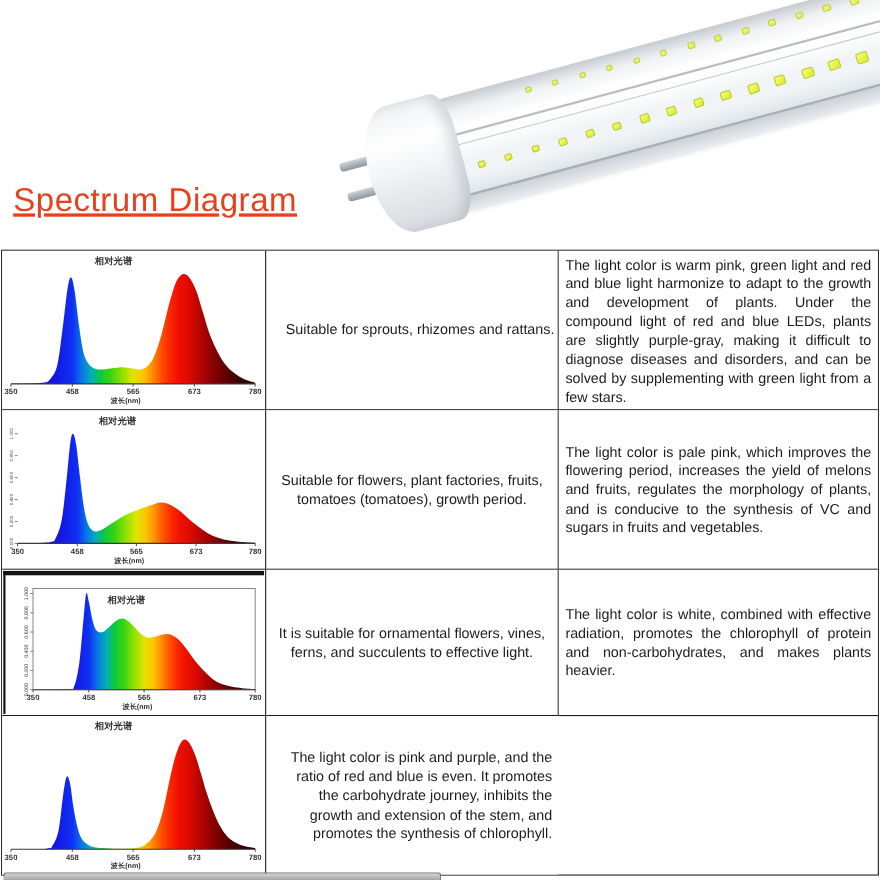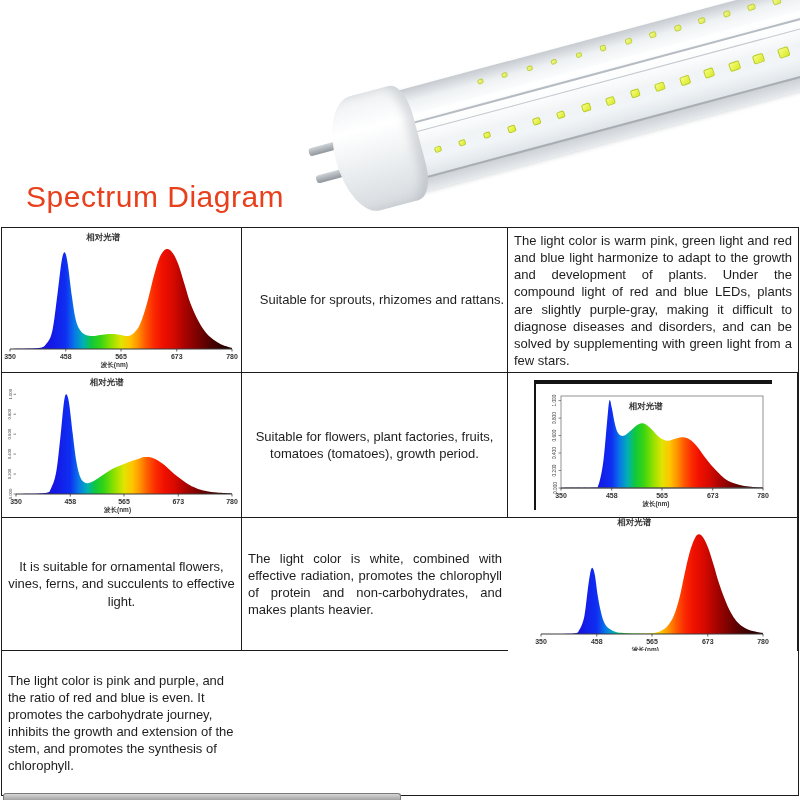--- a/index.html
+++ b/index.html
@@ -2,22 +2,22 @@
 <html><head>
 <meta charset="utf-8">
 <style>
   html,body{margin:0;padding:0;}
   body{
     width:800px;height:800px;overflow:hidden;position:relative;
     background:#ffffff;font-family:"Liberation Sans",sans-serif;
   }
   
   .page-title{
-    position:absolute;left:12px;top:166px;margin:14px;
-    font-size:30px;font-weight:400;letter-spacing:.5px;
+    position:absolute;left:12px;top:166px;margin:0;
+    font-size:30px;font-weight:400;letter-spacing:.5px;text-decoration:underline;
   }
   
   .tube-wrap{
     position:absolute;left:340px;top:108px;width:545px;height:104px;
     transform:rotate(-15deg);transform-origin:0 52px;
   }
   .pin{
     position:absolute;left:-28px;width:34px;height:8px;border-radius:3px;
     background:linear-gradient(180deg,#cfd3d7,#8f959b);
   }
@@ -57,21 +57,21 @@
   }
   .cell.last-col{border-right:none}
   .cell.last-row{border-bottom:none}
   .cell p{margin:0;font-size:13px;line-height:1.32;color:#1d1d1d;}
   .mid-cell{padding:2px 3px;}
   .mid-cell.align-left{justify-content:flex-end;}
   .mid-cell.align-left p{text-align:left;}
   .mid-cell.align-center p{text-align:center;}
   .desc-cell{padding:4px 6px;}
   .desc-cell p{text-align:justify;}
-  .desc-cell.center p{text-align:left;}
+  .desc-cell.center p{text-align:right;}
   .chart-cell{padding:1px;position:relative;align-items:center;}
   .chart-cell svg{display:block;background:#fff;}
   .chart3-frame{border-top:4px solid #141414;border-left:2px solid #141414;}
   
   .bottom-strip{
     position:absolute;left:3px;top:793px;width:396px;height:7px;
     background:linear-gradient(180deg,#d6d6d6,#9c9c9c);
     border:1px solid #7a7a7a;border-bottom:none;border-radius:3px 3px 0 0;
   }
 </style>
@@ -219,20 +219,23 @@
         <line x1="10.5" y1="40.19999999999999" x2="13" y2="40.19999999999999" stroke="#555" stroke-width="0.7"></line>
         <text x="7" y="41.69999999999999" text-anchor="middle" font-size="4.2" fill="#444" transform="rotate(-90 7 40.19999999999999)" font-family="&quot;Liberation Sans&quot;,sans-serif">0.800</text>
         <line x1="10.5" y1="20.25" x2="13" y2="20.25" stroke="#555" stroke-width="0.7"></line>
         <text x="7" y="21.75" text-anchor="middle" font-size="4.2" fill="#444" transform="rotate(-90 7 20.25)" font-family="&quot;Liberation Sans&quot;,sans-serif">1.000</text>
         <text x="103.72" y="11" text-anchor="middle" font-size="8.5" font-weight="bold" fill="#333" font-family="&quot;Liberation Sans&quot;,sans-serif">相对光谱</text>
         <text x="114.52" y="137.5" text-anchor="middle" font-size="6.5" font-weight="bold" fill="#333" font-family="&quot;Liberation Sans&quot;,sans-serif">波长(nm)</text>
       </svg>
   </div>
   <div class="cell mid-cell align-center">
     <p>Suitable for flowers, plant factories, fruits, tomatoes (tomatoes), growth period.</p>
+  </div>
+  <div class="cell last-col desc-cell">
+    <p>The light color is pale pink, which improves the flowering period, increases the yield of melons and fruits, regulates the morphology of plants, and is conducive to the synthesis of VC and sugars in fruits and vegetables.</p>
   </div>
 
   <div class="cell chart-cell">
     <svg width="236" height="126" class="chart3-frame">
         <defs>
           <linearGradient id="spec2" x1="0" y1="0" x2="1" y2="0">
             <stop offset="0.000" stop-color="#2b00a8"></stop>
             <stop offset="0.186" stop-color="#1418e6"></stop>
             <stop offset="0.251" stop-color="#0f2ff2"></stop>
             <stop offset="0.291" stop-color="#0878e8"></stop>

